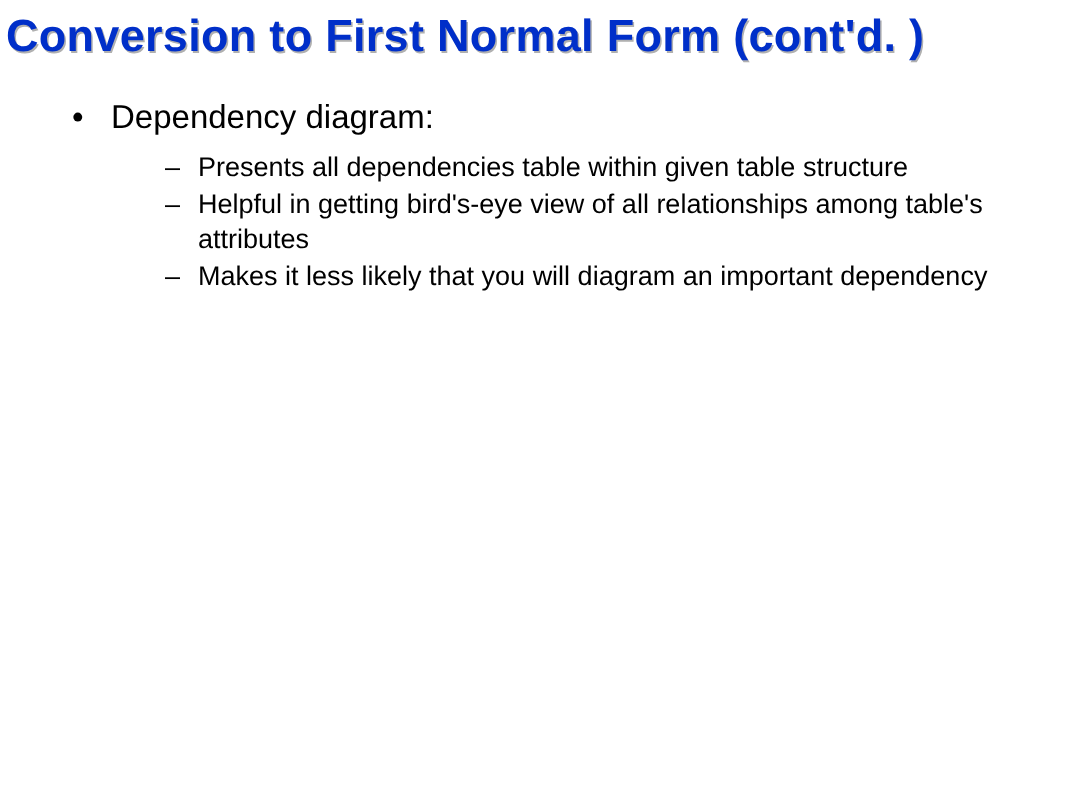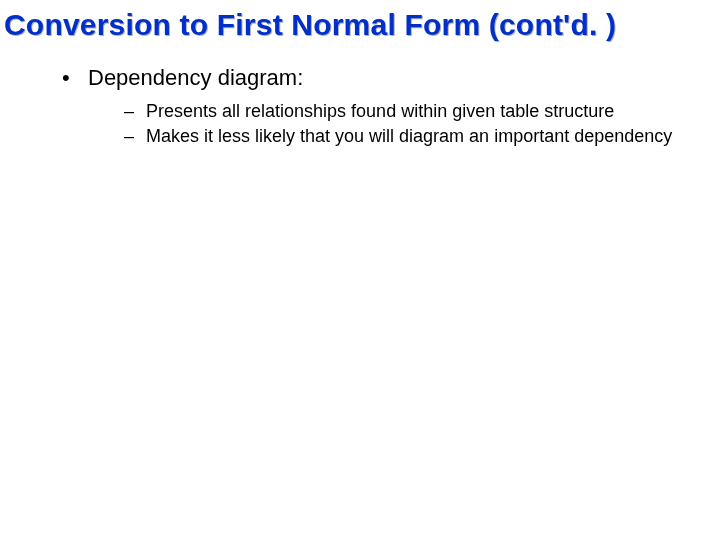--- a/index.html
+++ b/index.html
@@ -20,21 +20,21 @@
   .title {
     font-size: 30px;
     font-weight: bold;
     color: #002fc9;
     text-shadow: 1px 1px 0 #b0b0b0;
     margin: 0 0 22px 4px;
     letter-spacing: 0.2px;
   }
   ul.level1 {
     list-style: none;
-    margin: 14px;
+    margin: 0;
     padding: 0 20px 0 48px;
   }
   ul.level1 > li {
     position: relative;
     font-size: 22px;
     line-height: 1.25;
     padding-left: 26px;
     margin-bottom: 10px;
   }
   ul.level1 > li::before {
@@ -68,18 +68,19 @@
 </style>
 </head>
 <body>
 
 <div class="slide">
   <h1 class="title">Conversion to First Normal Form (cont'd. )</h1>
   <ul class="level1">
     <li>
       <span>Dependency diagram:</span>
       <ul class="level2">
-        <li>Presents all relationships found within given table structure</li>
+        <li>Presents all dependencies table within given table structure</li>
+        <li>Helpful in getting bird's-eye view of all relationships among table's attributes</li>
         <li>Makes it less likely that you will diagram an important dependency</li>
       </ul>
     </li>
   </ul>
 </div>
 
 </body></html>

